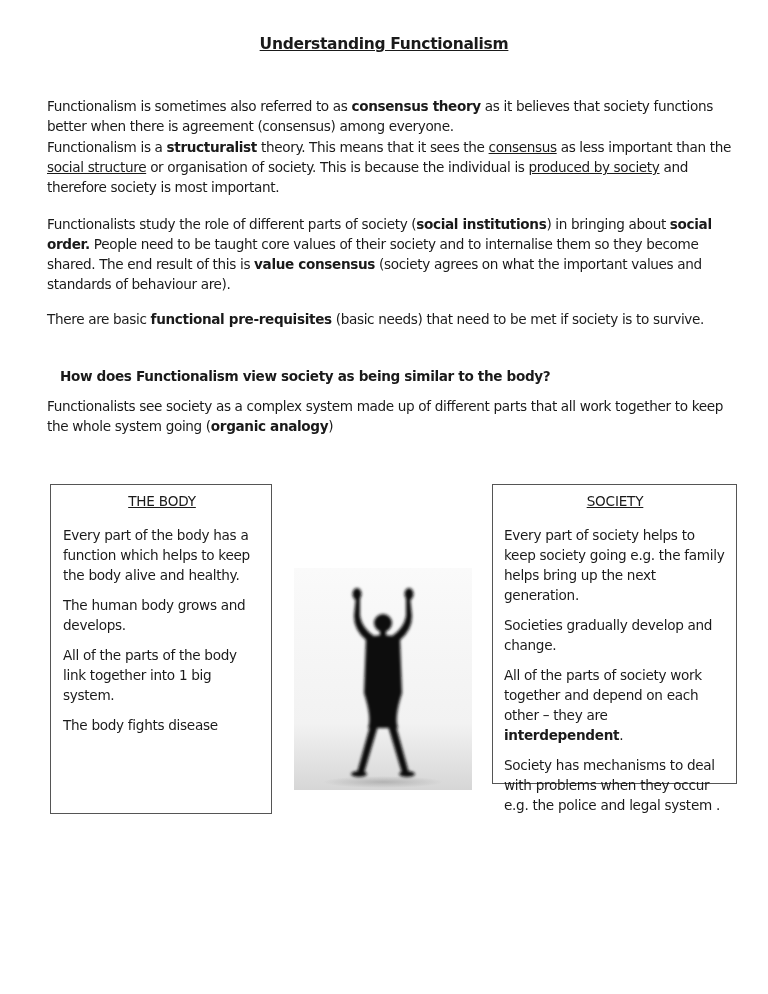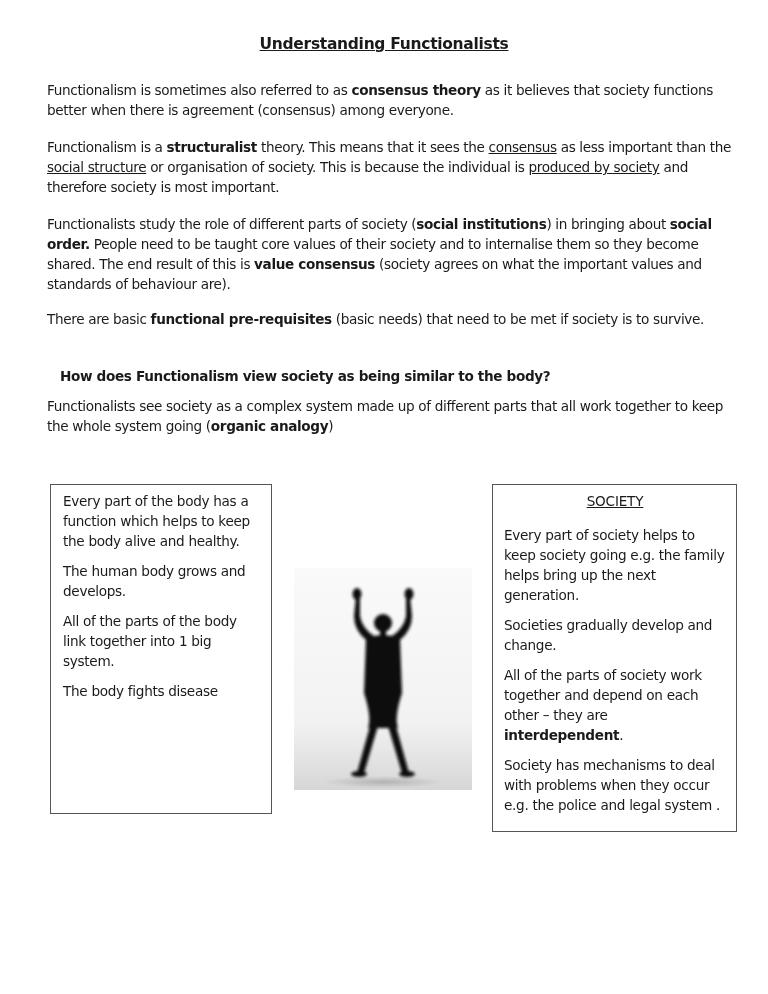--- a/index.html
+++ b/index.html
@@ -11,65 +11,66 @@
       position: absolute; top: 35px; left: 0; width: 768px; text-align: center;
       font-size: 15.5px; font-weight: bold; text-decoration: underline;
       letter-spacing: -0.3px;
     }
     .para {
       position: absolute; left: 47px; width: 690px;
       font-size: 13.6px; line-height: 20px; letter-spacing: -0.35px;
     }
     .para b { font-weight: bold; }
     .para u { text-decoration: underline; }
-    #p1 { top: 80px; }
+    #p1 { top: 96px; }
     #p2 { top: 137px; }
     #p3 { top: 214px; }
     #p4 { top: 309px; }
     #p5 { top: 353px; font-weight: bold; }
     #p6 { top: 396px; }
     .box {
       position: absolute; border: 1.5px solid #555; background: #fff;
       box-sizing: border-box;
     }
     #box-body { left: 50px; top: 484px; width: 222px; height: 330px; padding: 6px 10px 0 12px; }
-    #box-society { left: 492px; top: 484px; width: 245px; height: 348px; padding: 6px 10px 0 11px; }
+    #box-society { left: 492px; top: 484px; width: 245px; height: 300px; padding: 6px 10px 0 11px; }
     .box-heading {
       text-align: center; text-decoration: underline; font-size: 13.6px;
       line-height: 20px; margin-bottom: 14px; letter-spacing: -0.2px;
     }
     .box-item {
       font-size: 13.6px; line-height: 20px; margin-bottom: 10px; letter-spacing: -0.3px;
     }
     .box-item b { font-weight: bold; }
     #figure {
       position: absolute; left: 294px; top: 568px; width: 178px; height: 222px;
       background: linear-gradient(180deg, #fafafa 0%, #f2f2f2 70%, #d6d6d6 100%);
     }
   </style>
 </head>
 <body>
 
 <div>
 
-  <div class="title">Understanding Functionalists</div>
+  <div class="title">Understanding Functionalism</div>
 
   <p class="para" id="p1" style="margin:0"><span>Functionalism is sometimes also referred to as </span><b>consensus theory</b><span> as it believes that society functions better when there is agreement (consensus) among everyone.</span></p>
 
   <p class="para" id="p2" style="margin:0"><span>Functionalism is a </span><b>structuralist</b><span> theory. This means that it sees the </span><u>consensus</u><span> as less important than the </span><u>social structure</u><span> or organisation of society. This is because the individual is </span><u>produced by society</u><span> and therefore society is most important.</span></p>
 
   <p class="para" id="p3" style="margin:0"><span>Functionalists study the role of different parts of society (</span><b>social institutions</b><span>) in bringing about </span><b>social order.</b><span> People need to be taught core values of their society and to internalise them so they become shared. The end result of this is </span><b>value consensus</b><span> (society agrees on what the important values and standards of behaviour are).</span></p>
 
   <p class="para" id="p4" style="margin:0"><span>There are basic </span><b>functional pre-requisites</b><span> (basic needs) that need to be met if society is to survive.</span></p>
 
   <p class="para" id="p5" style="margin:13px">How does Functionalism view society as being similar to the body?</p>
 
   <p class="para" id="p6" style="margin:0"><span>Functionalists see society as a complex system made up of different parts that all work together to keep the whole system going (</span><b>organic analogy</b><span>)</span></p>
 
   <div class="box" id="box-body">
+    <div class="box-heading">THE BODY</div>
     <div class="box-item">Every part of the body has a function which helps to keep the body alive and healthy.</div>
     <div class="box-item">The human body grows and develops.</div>
     <div class="box-item">All of the parts of the body link together into 1 big system.</div>
     <div class="box-item">The body fights disease</div>
   </div>
 
   <div id="figure">
     <svg width="178" height="222" viewBox="0 0 178 222">
       <defs>
         <filter id="blur" x="-20%" y="-20%" width="140%" height="140%">

